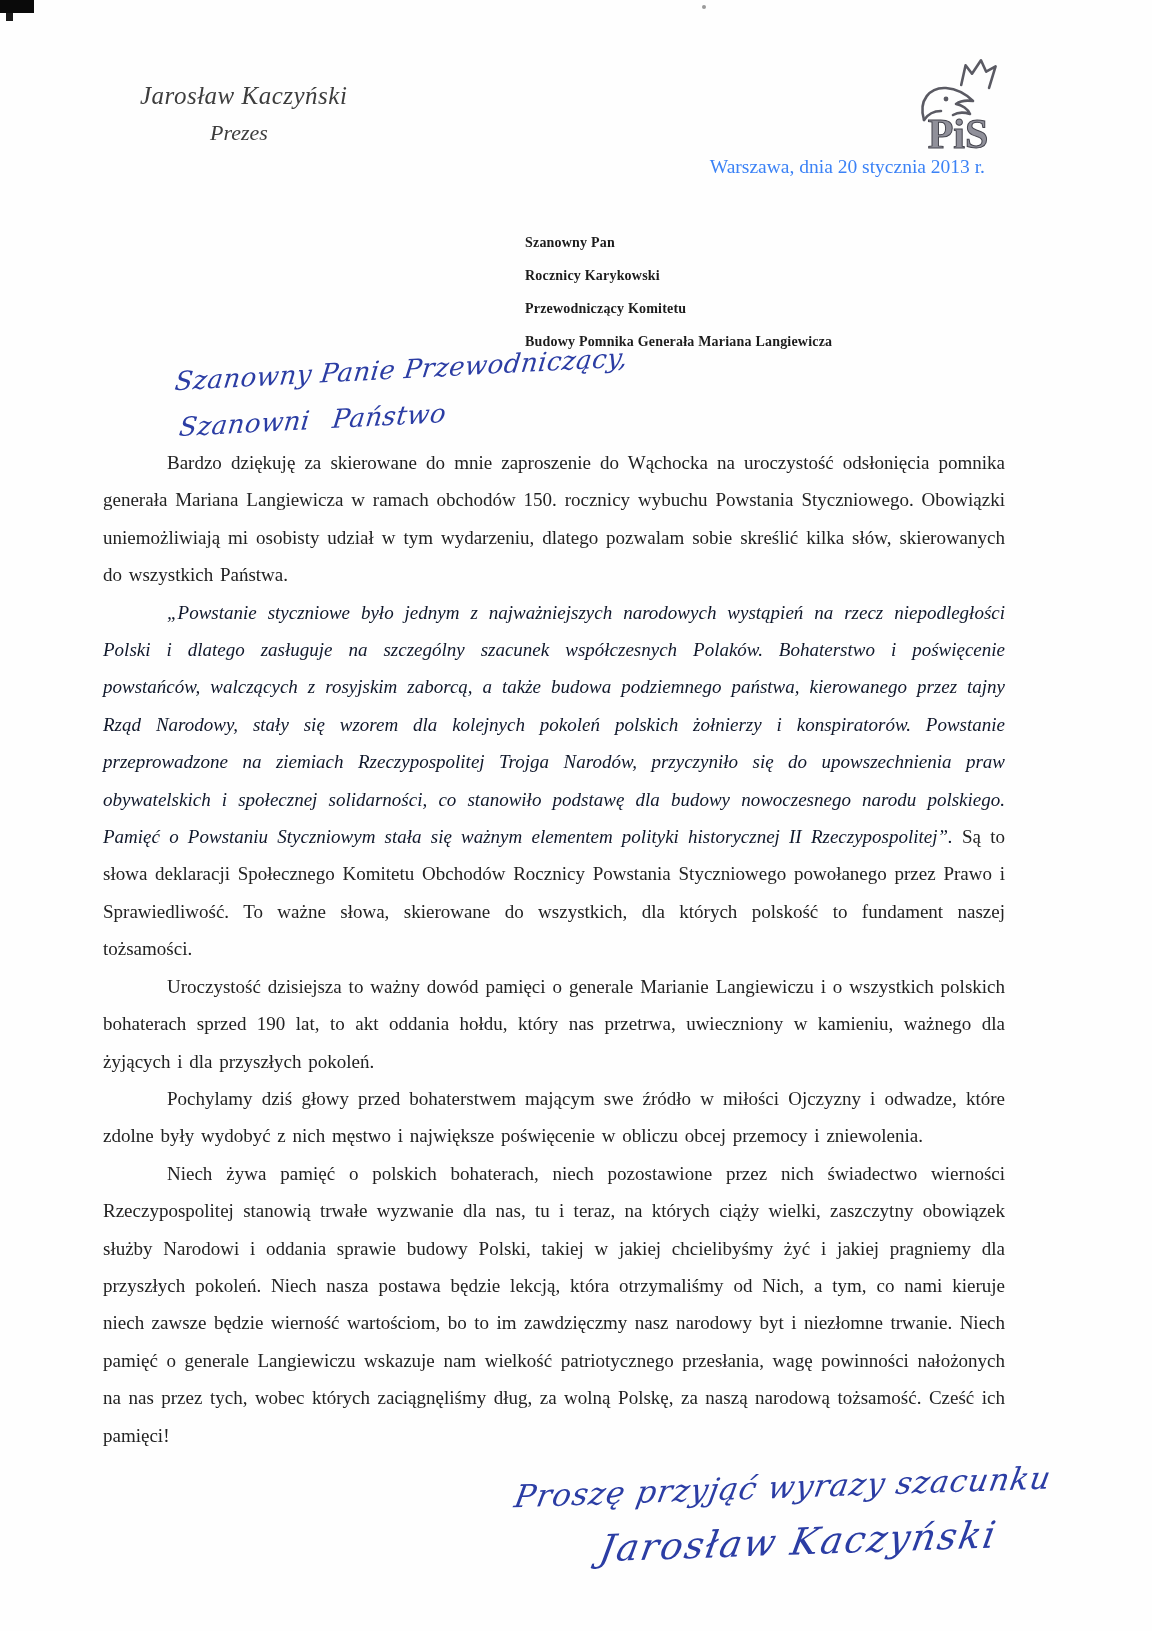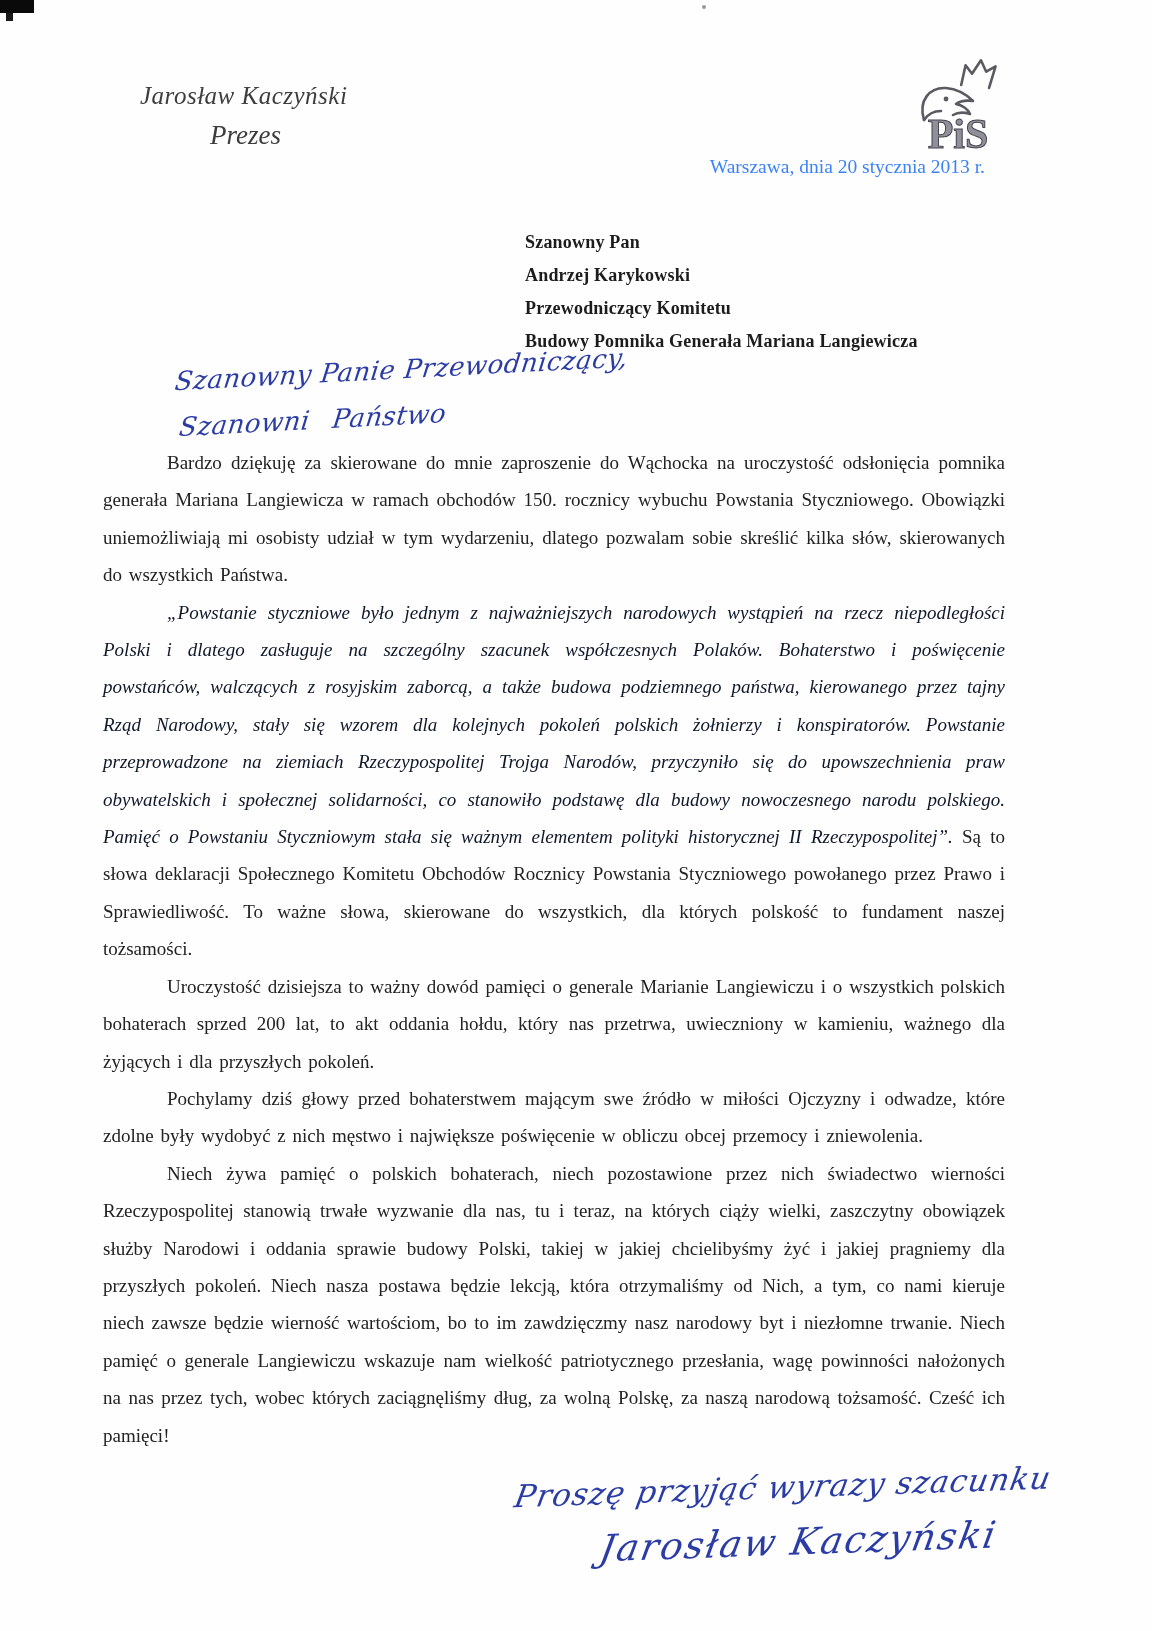--- a/index.html
+++ b/index.html
@@ -13,32 +13,32 @@
   .scan-corner{position:absolute;left:0;top:0;width:34px;height:13px;background:#0a0a0a;}
   .scan-corner-tail{position:absolute;left:6px;top:13px;width:7px;height:8px;background:#1a1a1a;}
   .scan-dot{position:absolute;left:702px;top:5px;width:4px;height:4px;background:#9a9a9a;border-radius:50%;}
 
   .sender-name{
     position:absolute;left:140px;top:82px;
     font-style:italic;font-size:25px;color:#3d3d3d;letter-spacing:.5px;
   }
   .sender-title{
     position:absolute;left:210px;top:120px;
-    font-style:italic;font-size:27px;color:#3d3d3d;
+    font-style:italic;font-size:22px;color:#3d3d3d;
   }
 
   .logo{position:absolute;left:898px;top:56px;width:120px;height:100px;}
   .dateline{
     position:absolute;right:167px;top:156px;
     font-size:19.5px;color:#3b82f6;
   }
 
   .recipient{
     position:absolute;left:525px;top:226px;
-    font-weight:bold;font-size:18px;color:#1c1c1c;
+    font-weight:bold;font-size:14px;color:#1c1c1c;
     line-height:33px;letter-spacing:.2px;
   }
 
   .hand{
     font-family:"DejaVu Serif",serif;font-style:italic;
     color:#2b3da4;
   }
   .greeting{
     position:absolute;left:178px;top:358px;
     transform:rotate(-3deg) skewX(-10deg);
@@ -89,34 +89,34 @@
       </g>
       <circle cx="48" cy="43" r="2.4" fill="#5a5a63"></circle>
       <text x="60" y="92" text-anchor="middle" class="logo-letters" font-size="42" fill="#90909a" stroke="#45454e" stroke-width="1">PiS</text>
     </svg>
   </div>
 
   <div class="dateline">Warszawa, dnia 20 stycznia 2013 r.</div>
 
   <div class="recipient">
     <div>Szanowny Pan</div>
-    <div>Andrzej Karykowski</div>
+    <div>Rocznicy Karykowski</div>
     <div>Przewodniczący Komitetu</div>
     <div>Budowy Pomnika Generała Mariana Langiewicza</div>
   </div>
 
   <div class="greeting hand">
     <div class="g1">Szanowny Panie Przewodniczący,</div>
     <div class="g2">Szanowni Państwo</div>
   </div>
 
   <div class="body-text">
     <p>Bardzo dziękuję za skierowane do mnie zaproszenie do Wąchocka na uroczystość odsłonięcia pomnika generała Mariana Langiewicza w ramach obchodów 150. rocznicy wybuchu Powstania Styczniowego. Obowiązki uniemożliwiają mi osobisty udział w tym wydarzeniu, dlatego pozwalam sobie skreślić kilka słów, skierowanych do wszystkich Państwa.</p>
     <p><span class="quote-i">„Powstanie styczniowe było jednym z najważniejszych narodowych wystąpień na rzecz niepodległości Polski i dlatego zasługuje na szczególny szacunek współczesnych Polaków. Bohaterstwo i poświęcenie powstańców, walczących z rosyjskim zaborcą, a także budowa podziemnego państwa, kierowanego przez tajny Rząd Narodowy, stały się wzorem dla kolejnych pokoleń polskich żołnierzy i konspiratorów. Powstanie przeprowadzone na ziemiach Rzeczypospolitej Trojga Narodów, przyczyniło się do upowszechnienia praw obywatelskich i społecznej solidarności, co stanowiło podstawę dla budowy nowoczesnego narodu polskiego. Pamięć o Powstaniu Styczniowym stała się ważnym elementem polityki historycznej II Rzeczypospolitej”.</span><span> Są to słowa deklaracji Społecznego Komitetu Obchodów Rocznicy Powstania Styczniowego powołanego przez Prawo i Sprawiedliwość. To ważne słowa, skierowane do wszystkich, dla których polskość to fundament naszej tożsamości.</span></p>
-    <p>Uroczystość dzisiejsza to ważny dowód pamięci o generale Marianie Langiewiczu i o wszystkich polskich bohaterach sprzed 200 lat, to akt oddania hołdu, który nas przetrwa, uwieczniony w kamieniu, ważnego dla żyjących i dla przyszłych pokoleń.</p>
+    <p>Uroczystość dzisiejsza to ważny dowód pamięci o generale Marianie Langiewiczu i o wszystkich polskich bohaterach sprzed 190 lat, to akt oddania hołdu, który nas przetrwa, uwieczniony w kamieniu, ważnego dla żyjących i dla przyszłych pokoleń.</p>
     <p>Pochylamy dziś głowy przed bohaterstwem mającym swe źródło w miłości Ojczyzny i odwadze, które zdolne były wydobyć z nich męstwo i największe poświęcenie w obliczu obcej przemocy i zniewolenia.</p>
     <p>Niech żywa pamięć o polskich bohaterach, niech pozostawione przez nich świadectwo wierności Rzeczypospolitej stanowią trwałe wyzwanie dla nas, tu i teraz, na których ciąży wielki, zaszczytny obowiązek służby Narodowi i oddania sprawie budowy Polski, takiej w jakiej chcielibyśmy żyć i jakiej pragniemy dla przyszłych pokoleń. Niech nasza postawa będzie lekcją, która otrzymaliśmy od Nich, a tym, co nami kieruje niech zawsze będzie wierność wartościom, bo to im zawdzięczmy nasz narodowy byt i niezłomne trwanie. Niech pamięć o generale Langiewiczu wskazuje nam wielkość patriotycznego przesłania, wagę powinności nałożonych na nas przez tych, wobec których zaciągnęliśmy dług, za wolną Polskę, za naszą narodową tożsamość. Cześć ich pamięci!</p>
   </div>
 
   <div class="closing hand">
     <div class="c1">Proszę przyjąć wyrazy szacunku</div>
     <div class="c2">Jarosław Kaczyński</div>
   </div>
 
 </div>

